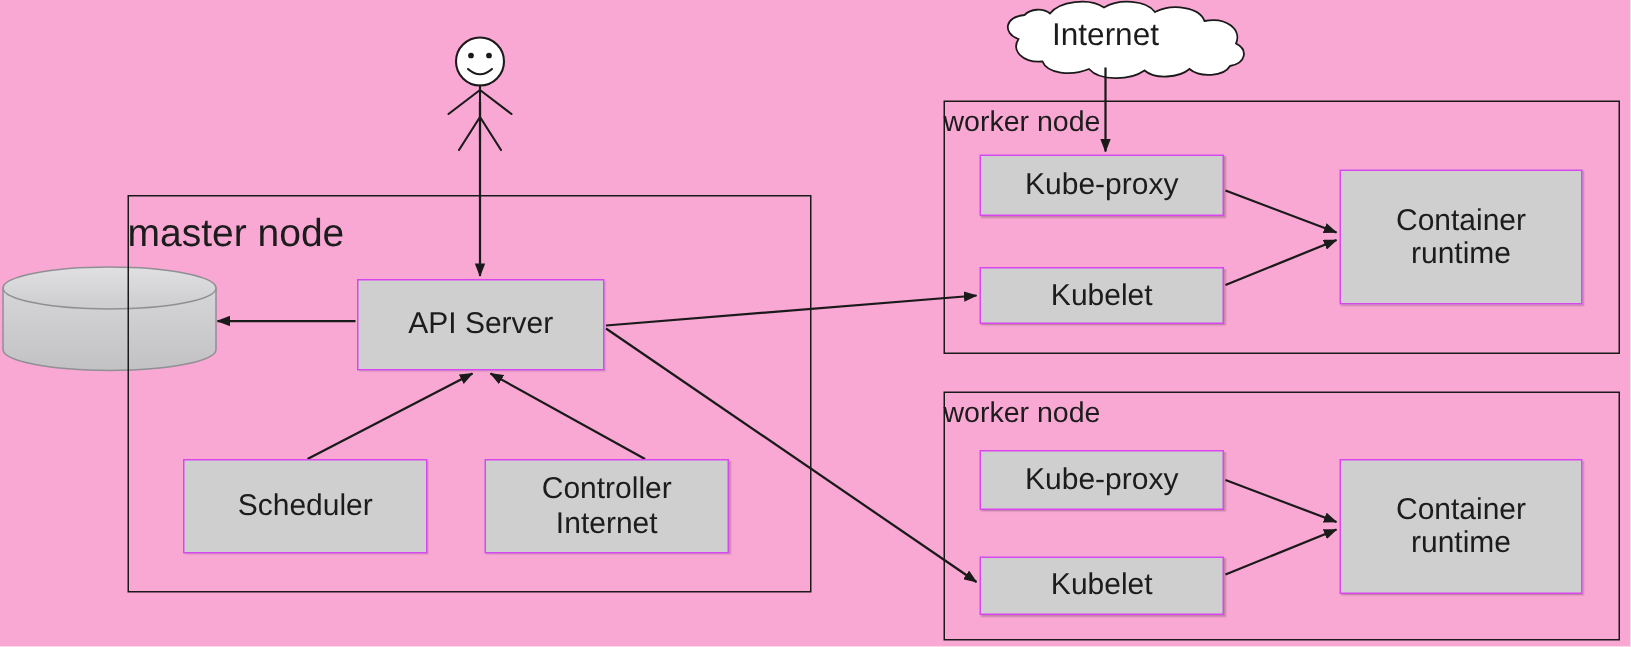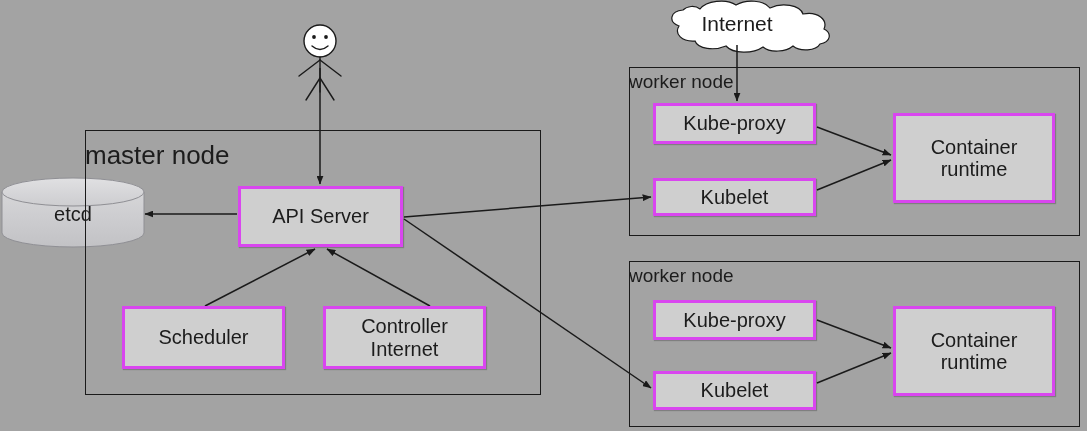--- a/index.html
+++ b/index.html
@@ -7,34 +7,34 @@
     padding: 0;
     background: #ffffff;
   }
   body {
     font-family: "Liberation Sans", sans-serif;
   }
   #canvas {
     position: relative;
     width: 1087px;
     height: 431px;
-    background: #a3a3a3;
+    background: #f9a8d4;
     overflow: hidden;
   }
   #diagram-svg {
     position: absolute;
     left: 0;
     top: 0;
     width: 1087px;
     height: 431px;
   }
   .node-box {
     position: absolute;
     background: #cfcfcf;
-    border: 3px solid #d946ef;
+    border: 1px solid #d946ef;
     box-sizing: border-box;
     display: flex;
     align-items: center;
     justify-content: center;
     text-align: center;
     color: #1c1c1c;
     line-height: 1.12;
     box-shadow: 1px 1px 1px rgba(0,0,0,0.22);
   }
   .container-box {
@@ -140,21 +140,20 @@
 
       <line x1="817" y1="383" x2="891" y2="353" marker-end="url(#arrowhead)"></line>
     </g>
   </svg>
 
   <div class="cloud-label" style="left:662px; top:12px; width:150px; font-size:21px;">Internet</div>
 
   <div class="container-box" style="left:85px; top:130px; width:456px; height:265px;"></div>
   <div class="container-title" style="left:85px; top:140px; width:456px; font-size:26px;">master node</div>
 
-  <div class="cyl-label" style="left:2px; top:203px; width:142px; font-size:20px;">etcd</div>
 
   <div class="node-box" style="left:238px; top:186px; width:165px; height:61px; font-size:20px;">API Server</div>
 
   <div class="node-box" style="left:122px; top:306px; width:163px; height:63px; font-size:20px;">Scheduler</div>
 
   <div class="node-box" style="left:323px; top:306px; width:163px; height:63px; font-size:20px; flex-direction:column;">
     <span>Controller</span>
     <span>Internet</span>
   </div>
 

